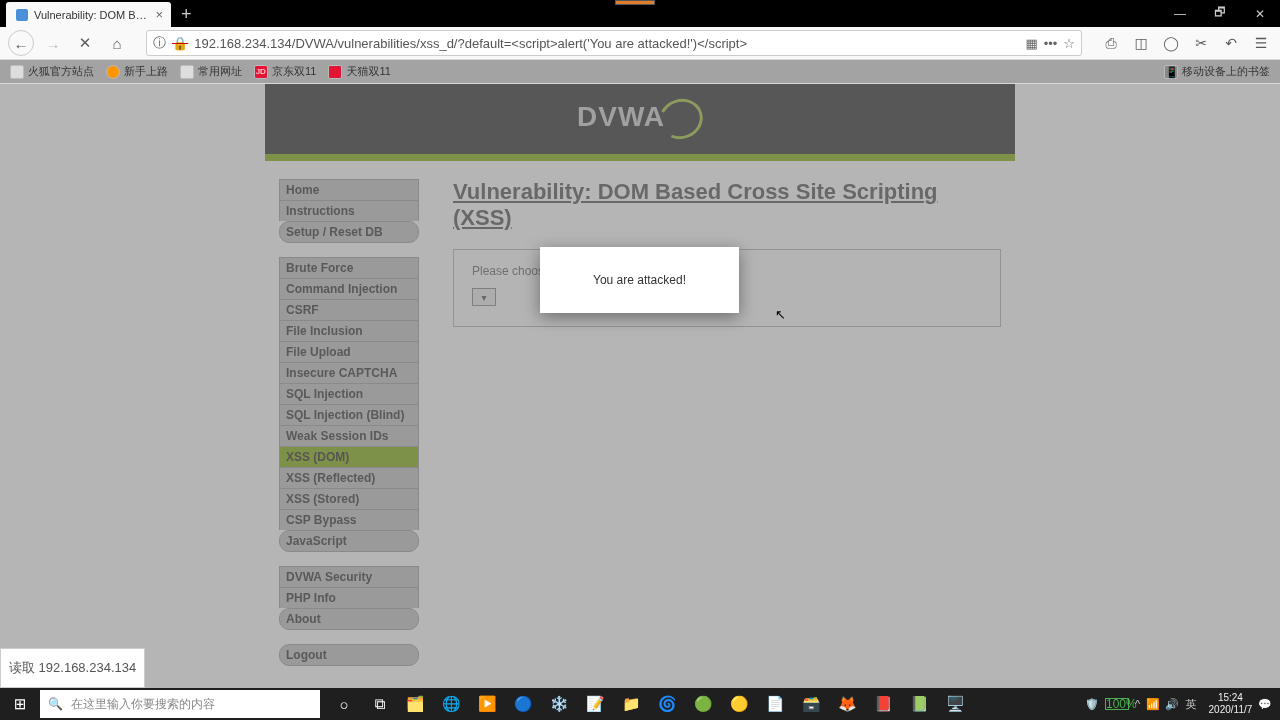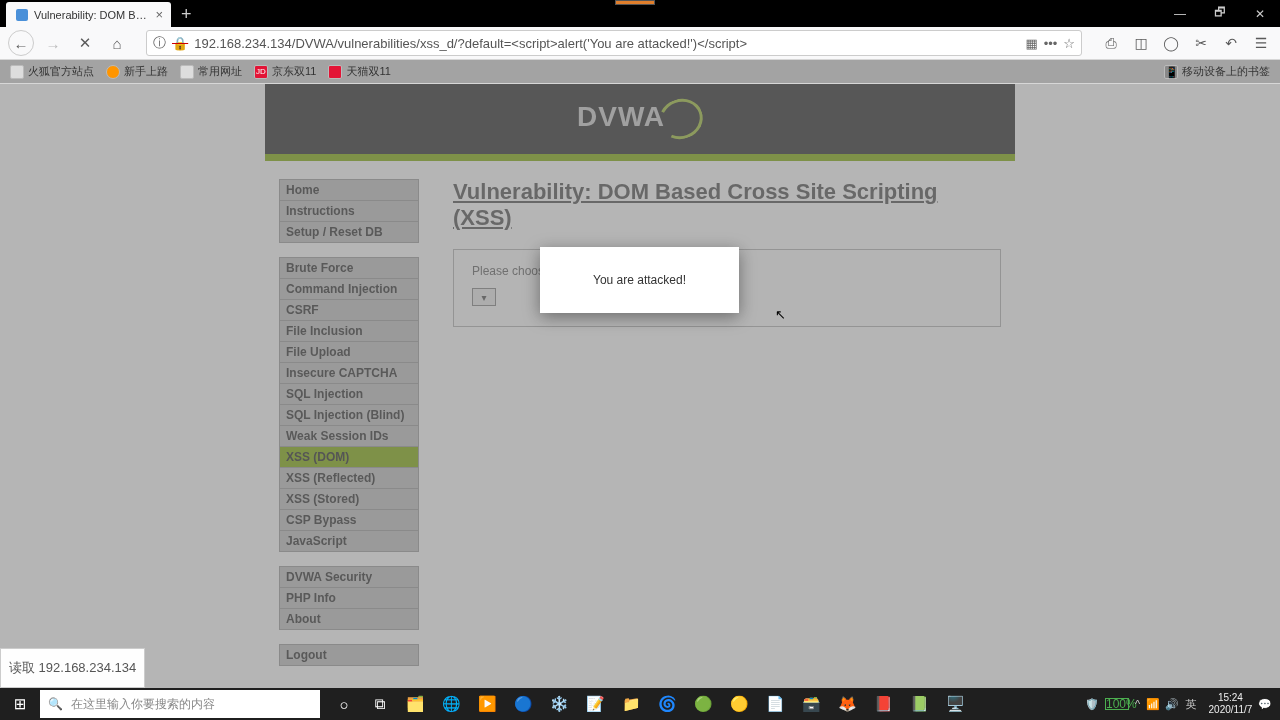--- a/index.html
+++ b/index.html
@@ -42,21 +42,21 @@
   .page { width: 750px; margin: 0 auto; background: #fff; min-height: 700px; }
   .header { background: #2f2f2f; height: 70px; display: flex; align-items: center; justify-content: center; }
   .logo { font-size: 28px; color: #d0d0d0; font-weight: bold; letter-spacing: 1px; }
   .logo-swoosh { display: inline-block; width: 44px; height: 40px; border: 3px solid #a5c33e; border-left-color: transparent; border-radius: 50%; transform: rotate(-20deg); margin-left: -6px; vertical-align: middle; }
   .greenbar { height: 7px; background: #86b00f; }
 
   .body { display: flex; padding: 18px 14px 30px 14px; gap: 34px; background: #fff; }
   .sidebar { width: 140px; }
   .nav-group { margin-bottom: 14px; }
   .nav-item { background: #c4c4c4; border: 1px solid #a0a0a0; border-bottom: none; padding: 3px 6px; font-size: 12px; font-weight: bold; color: #333; cursor: pointer; }
-  .nav-group .nav-item:last-child { border-bottom: 1px solid #a0a0a0; }
+  .nav-group .nav-item:last-child { border-bottom: 1px solid #a0a0a0; border-radius: 10px; }
   .nav-item.active { background: #86b00f; color: #2b2b2b; }
   
   .main { flex: 1; }
   .main h1 { font-size: 22px; color: #555; margin-bottom: 18px; text-decoration: underline; }
   .panel { border: 1px solid #b5b5b5; padding: 14px 18px 20px 18px; background: #fcfcfc; }
   .panel-label { font-size: 12px; color: #666; margin-bottom: 10px; }
   .lang-select { width: 24px; height: 18px; border: 1px solid #888; background: #eee; font-size: 10px; display: flex; align-items: center; justify-content: center; color: #555; }
 
   
   .alert-dialog { position: absolute; left: 540px; top: 163px; width: 199px; background: #fff; box-shadow: 0 4px 16px rgba(0,0,0,.4); z-index: 20; }

